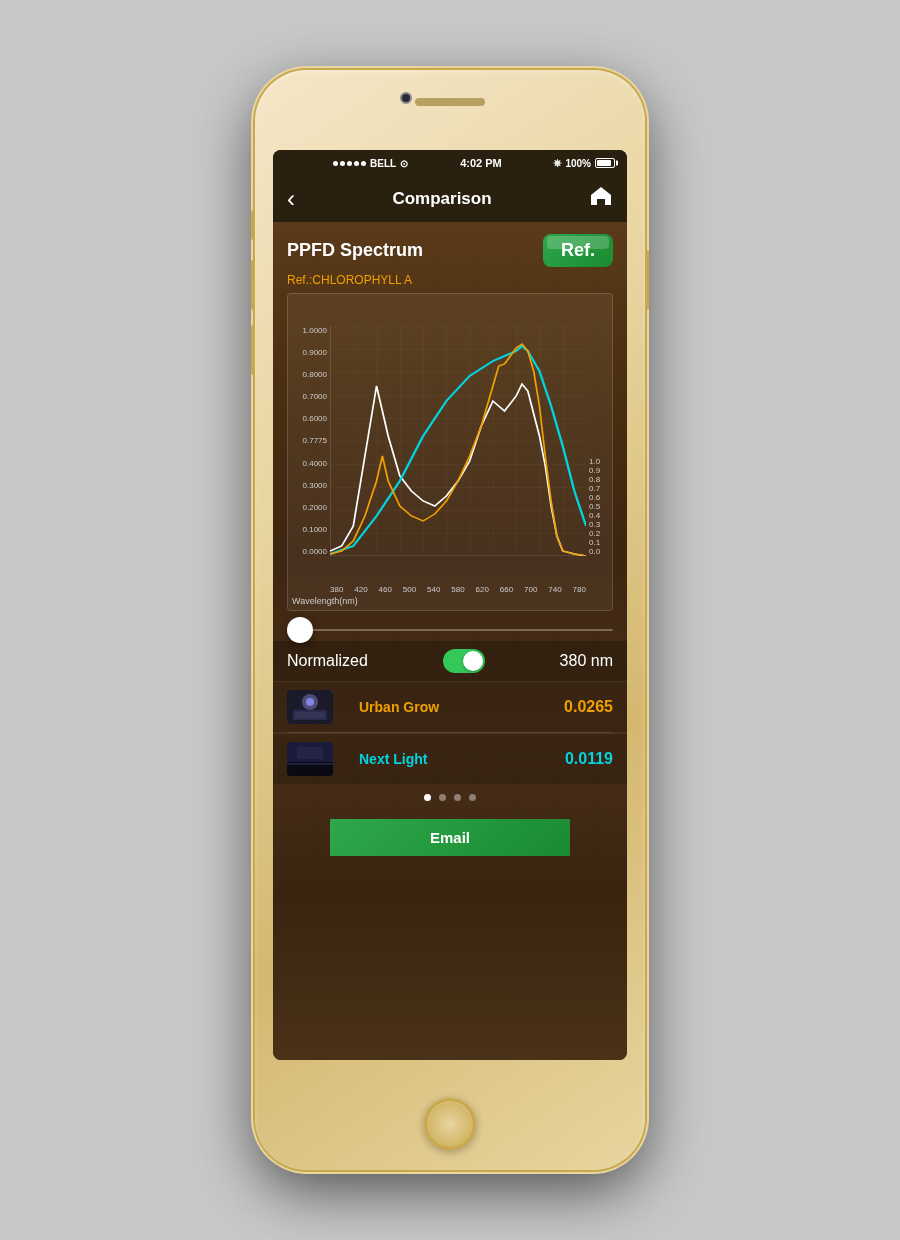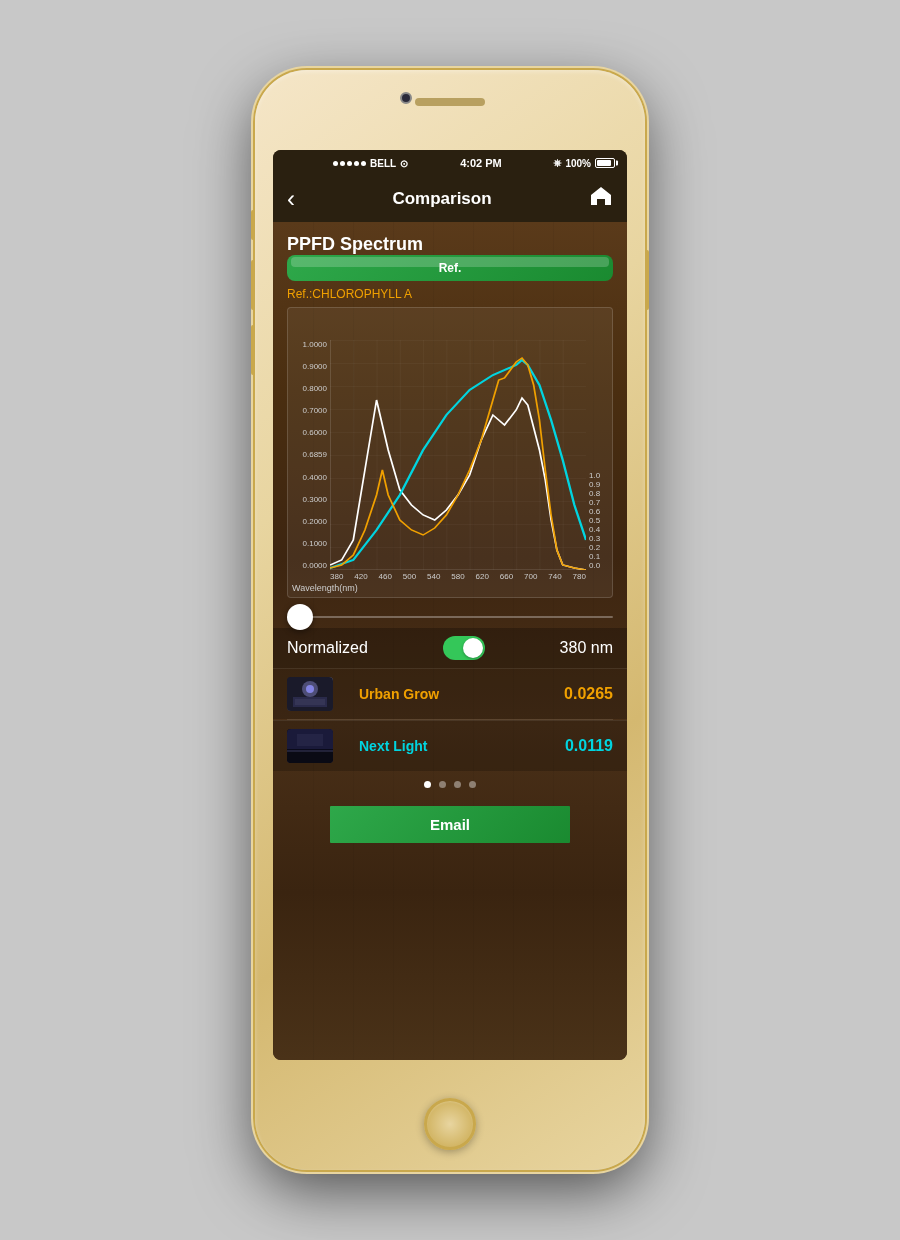--- a/index.html
+++ b/index.html
@@ -179,35 +179,35 @@
       flex-direction: column;
     }
 
     
     .ppfd-section {
       padding: 12px 14px 8px;
     }
     .ppfd-header {
       display: flex;
       justify-content: space-between;
+      align-items: center;
       margin-bottom: 6px;
-      flex-direction: column;
     }
     .ppfd-title {
       color: #fff;
       font-size: 18px;
       font-weight: 600;
     }
     .ref-button {
       background: linear-gradient(135deg, #2ea84a, #1a8a30);
       color: #fff;
       border: none;
       border-radius: 8px;
       padding: 6px 18px;
-      font-size: 12px;
+      font-size: 18px;
       font-weight: 700;
       cursor: pointer;
       position: relative;
       overflow: hidden;
     }
     .ref-button::after {
       content: '';
       position: absolute;
       top: 2px;
       left: 4px;
@@ -266,20 +266,21 @@
     }
     .chart-svg {
       width: 100%;
       height: 100%;
     }
     .x-axis-area {
       display: flex;
       justify-content: space-between;
       padding: 2px 0 0 38px;
       padding-right: 22px;
+      margin-top: 27px;
     }
     .x-axis-label {
       color: #ccc;
       font-size: 8px;
     }
     .x-axis-unit {
       color: #ccc;
       font-size: 9px;
       text-align: left;
       margin-top: 2px;
@@ -565,21 +566,21 @@
 
         <div class="chart-container">
           <div class="chart-wrapper">
 
             <div class="y-axis-left">
               <span class="axis-label-text">1.0000</span>
               <span class="axis-label-text">0.9000</span>
               <span class="axis-label-text">0.8000</span>
               <span class="axis-label-text">0.7000</span>
               <span class="axis-label-text">0.6000</span>
-              <span class="axis-label-text">0.6859</span>
+              <span class="axis-label-text">0.7775</span>
               <span class="axis-label-text">0.4000</span>
               <span class="axis-label-text">0.3000</span>
               <span class="axis-label-text">0.2000</span>
               <span class="axis-label-text">0.1000</span>
               <span class="axis-label-text">0.0000</span>
             </div>
 
             <div class="chart-inner" style="position:relative;">
               
               <svg class="chart-svg" viewBox="0 0 220 230" preserveAspectRatio="none">

